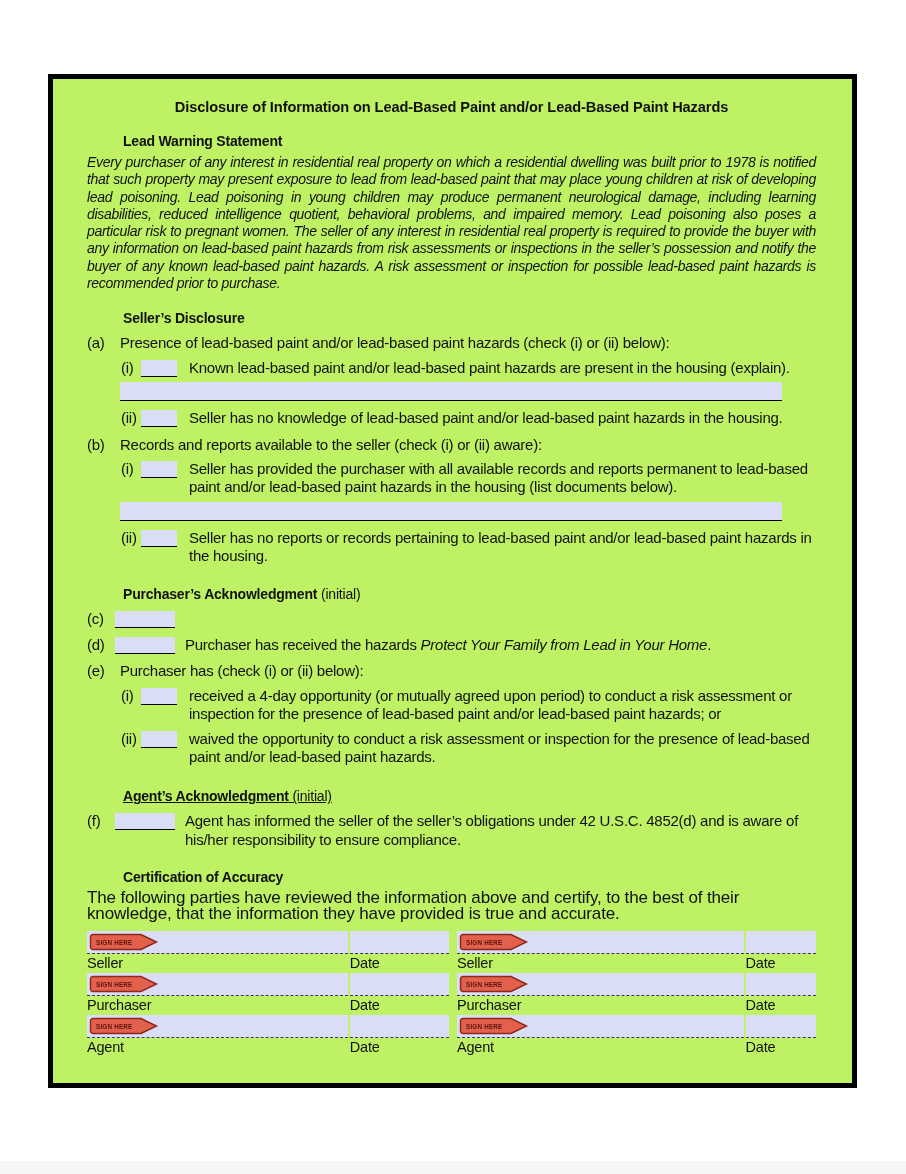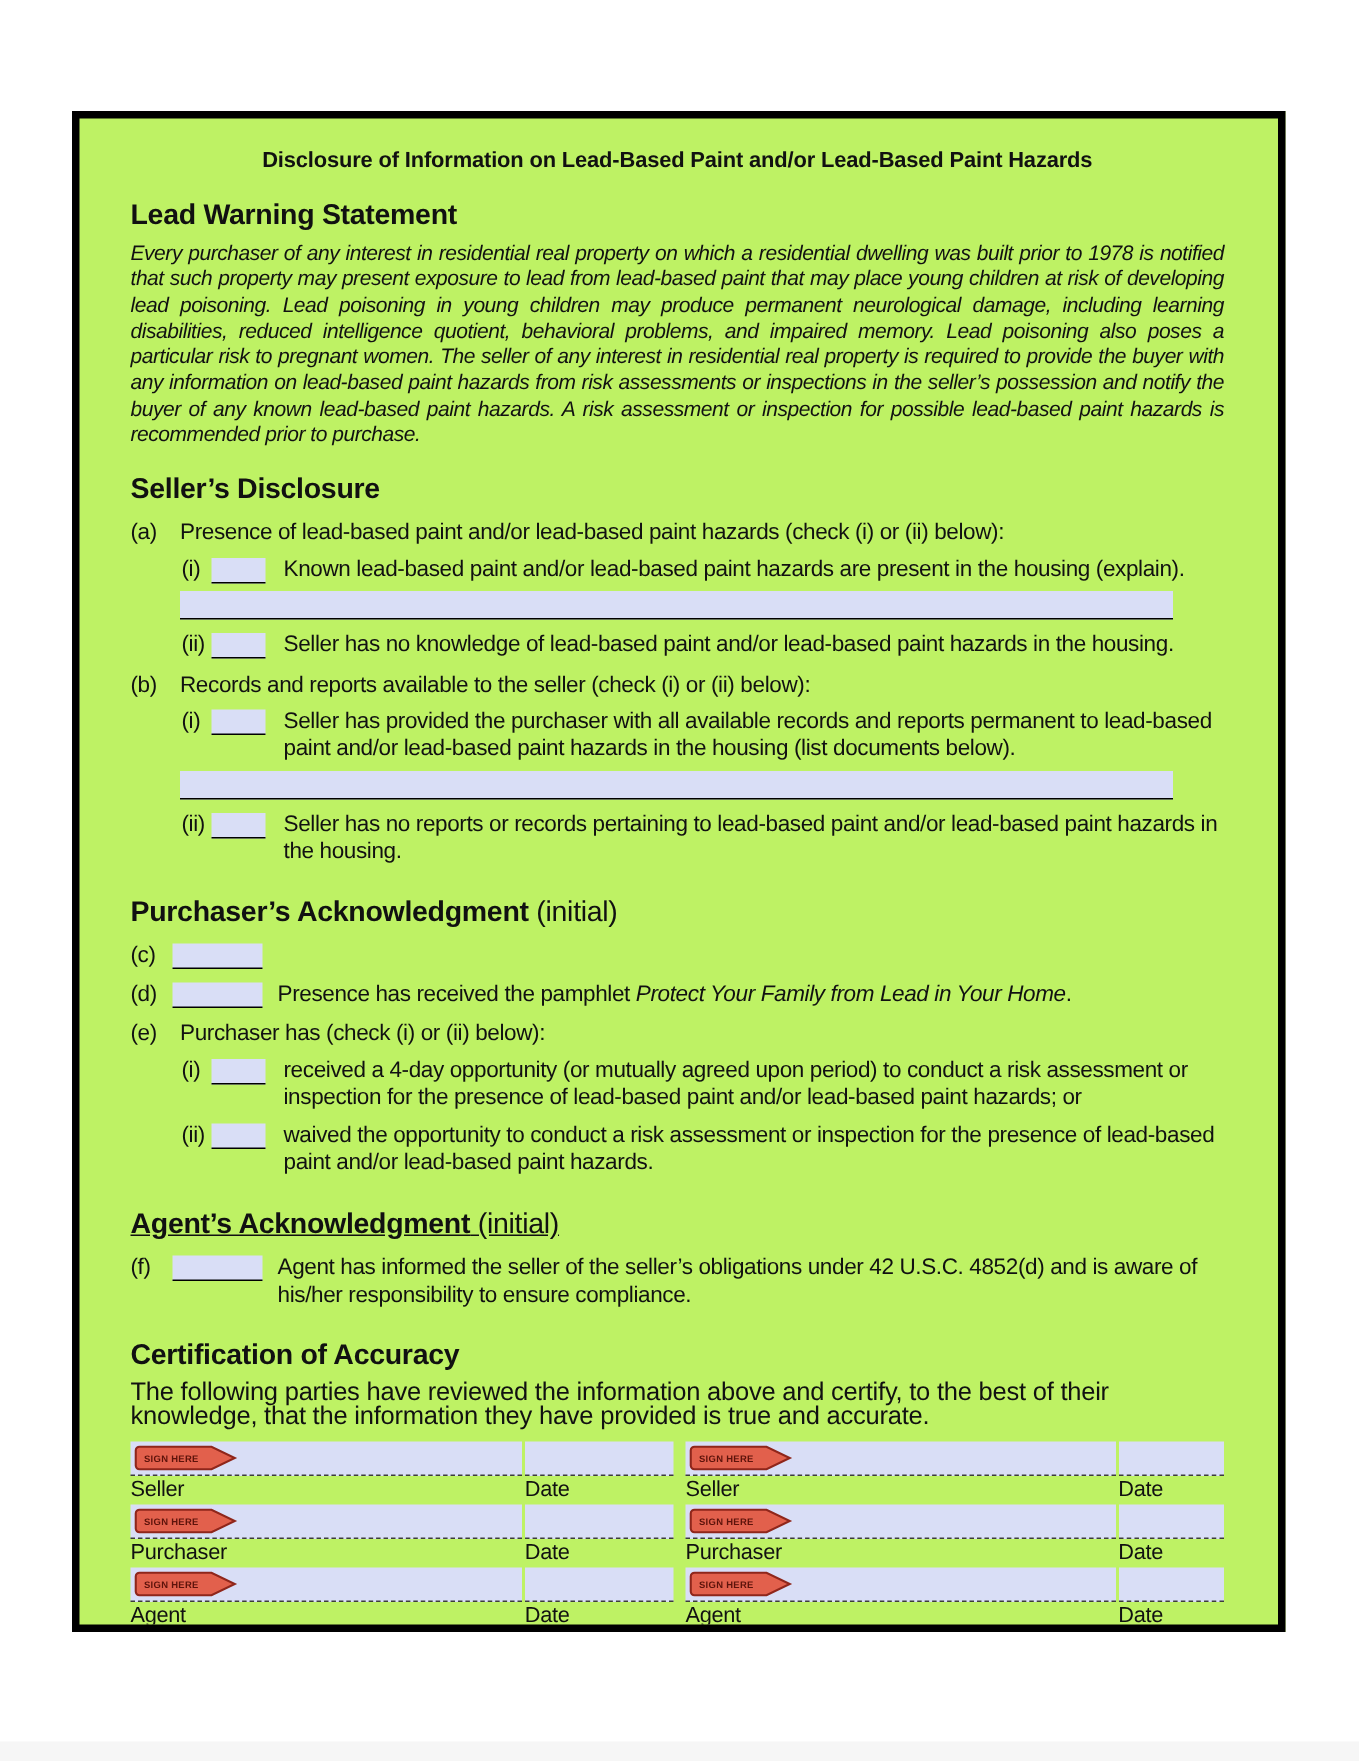--- a/index.html
+++ b/index.html
@@ -28,22 +28,23 @@
   }
   .doc-title {
     text-align: center;
     font-weight: bold;
     font-size: 14.6px;
     letter-spacing: -0.1px;
     margin-top: 4px;
   }
   .section-heading {
     font-weight: bold;
-    font-size: 19px;
+    font-size: 14px;
     letter-spacing: -0.2px;
+    margin-left: 36px;
   }
   .heading-suffix { font-weight: normal; }
   .lw-heading { margin-top: 18px; }
   .lead-body {
     font-style: italic;
     font-size: 14px;
     letter-spacing: -0.3px;
     line-height: 17.3px;
     text-align: justify;
     margin: 5px 0 0 0;
@@ -170,21 +171,21 @@
   <div class="explain-field"></div>
 
   <div class="row sub after-field">
     <span class="marker">(ii)</span>
     <div class="init-field small"></div>
     <div class="text">Seller has no knowledge of lead-based paint and/or lead-based paint hazards in the housing.</div>
   </div>
 
   <div class="row top-item">
     <span class="marker">(b)</span>
-    <div class="text">Records and reports available to the seller (check (i) or (ii) below):</div>
+    <div class="text">Records and reports available to the seller (check (i) or (ii) aware):</div>
   </div>
 
   <div class="row sub">
     <span class="marker">(i)</span>
     <div class="init-field small"></div>
     <div class="text">Seller has provided the purchaser with all available records and reports permanent to lead-based paint and/or lead-based paint hazards in the housing (list documents below).</div>
   </div>
 
   <div class="explain-field"></div>
 
@@ -197,21 +198,21 @@
   <div class="section-heading pa-heading"><span>Purchaser’s Acknowledgment</span><span class="heading-suffix"> (initial)</span></div>
 
   <div class="row lettered">
     <span class="marker">(c)</span>
     <div class="init-field wide"></div>
   </div>
 
   <div class="row lettered">
     <span class="marker">(d)</span>
     <div class="init-field wide"></div>
-    <div class="text"><span>Presence has received the pamphlet </span><i>Protect Your Family from Lead in Your Home</i><span>.</span></div>
+    <div class="text"><span>Purchaser has received the hazards </span><i>Protect Your Family from Lead in Your Home</i><span>.</span></div>
   </div>
 
   <div class="row top-item">
     <span class="marker">(e)</span>
     <div class="text">Purchaser has (check (i) or (ii) below):</div>
   </div>
 
   <div class="row sub">
     <span class="marker">(i)</span>
     <div class="init-field small"></div>

